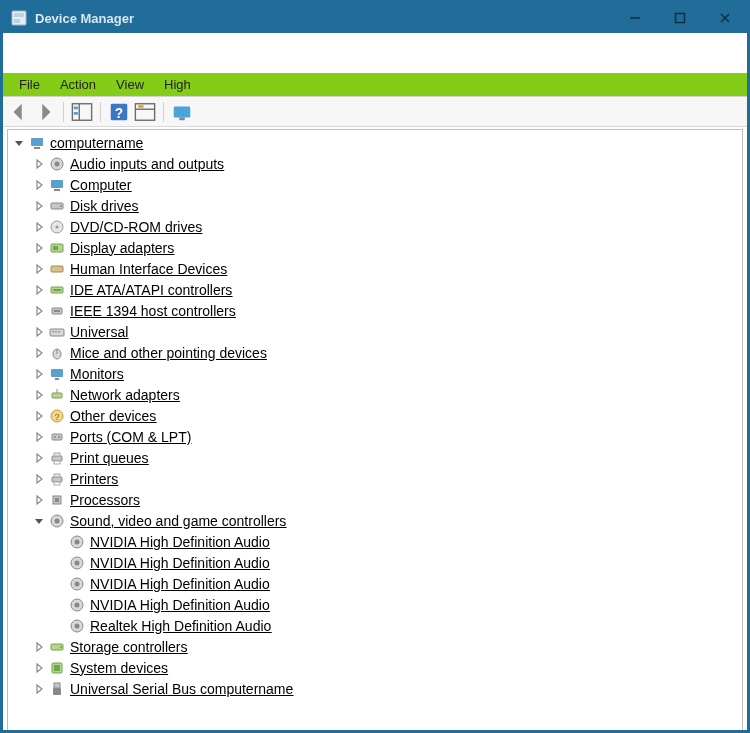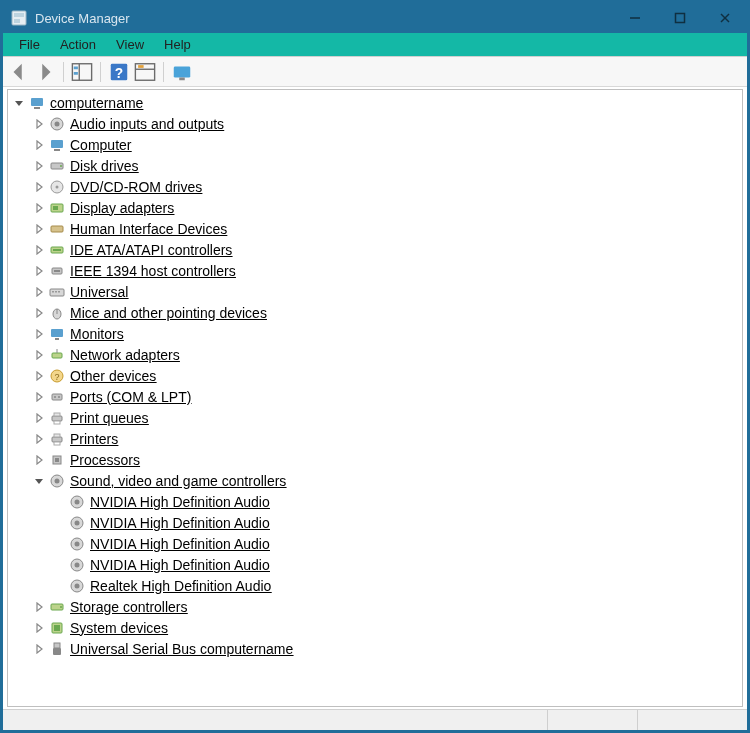--- a/index.html
+++ b/index.html
@@ -14,44 +14,46 @@
     overflow: hidden;
     border: 3px solid #206d99;
   }
   .titlebar {
     background: #206d99;
     height: 30px;
     display: flex;
     align-items: center;
     padding-left: 8px;
     color: #0e3a52;
+    font-weight: bold;
   }
   .titlebar .app-icon {
     width: 16px; height: 16px;
     margin-right: 8px;
     display: inline-flex; align-items: center; justify-content: center;
   }
   .titlebar .title-text {
     color: #d8e6ef;
     font-size: 13px;
   }
   .titlebar .spacer { flex: 1; }
   .win-btn {
     width: 45px; height: 30px;
     display: inline-flex; align-items: center; justify-content: center;
     color: #0b2e40;
   }
   .win-btn svg { width: 12px; height: 12px; }
   .menubar {
-    background: #14b8a6;
+    background: #84cc16;
     border-bottom: 1px solid #d0d0d0;
     height: 24px;
     display: flex;
     align-items: stretch;
     padding-left: 6px;
+    margin-top: 40px;
   }
   .menu-item {
     padding: 3px 10px 3px 10px;
     font-size: 13px;
     color: #222;
     display: flex; align-items: center;
   }
   .toolbar {
     background: #f7f7f7;
     border-bottom: 1px solid #d8d8d8;
@@ -147,21 +149,21 @@
         <line x1="2" y1="2" x2="10" y2="10" stroke="#0f2f40" stroke-width="1.5"></line>
         <line x1="10" y1="2" x2="2" y2="10" stroke="#0f2f40" stroke-width="1.5"></line>
       </svg>
   </span>
 </div>
 
 <div class="menubar">
   <span class="menu-item">File</span>
   <span class="menu-item">Action</span>
   <span class="menu-item">View</span>
-  <span class="menu-item">Help</span>
+  <span class="menu-item">High</span>
 </div>
 
 <div class="toolbar">
   <span class="tool-btn">
     <svg viewBox="0 0 16 16">
         <path d="M10 2 L4 8 L10 14 Z" fill="#8a8a8a"></path>
       </svg>
   </span>
   <span class="tool-btn">
     <svg viewBox="0 0 16 16">

